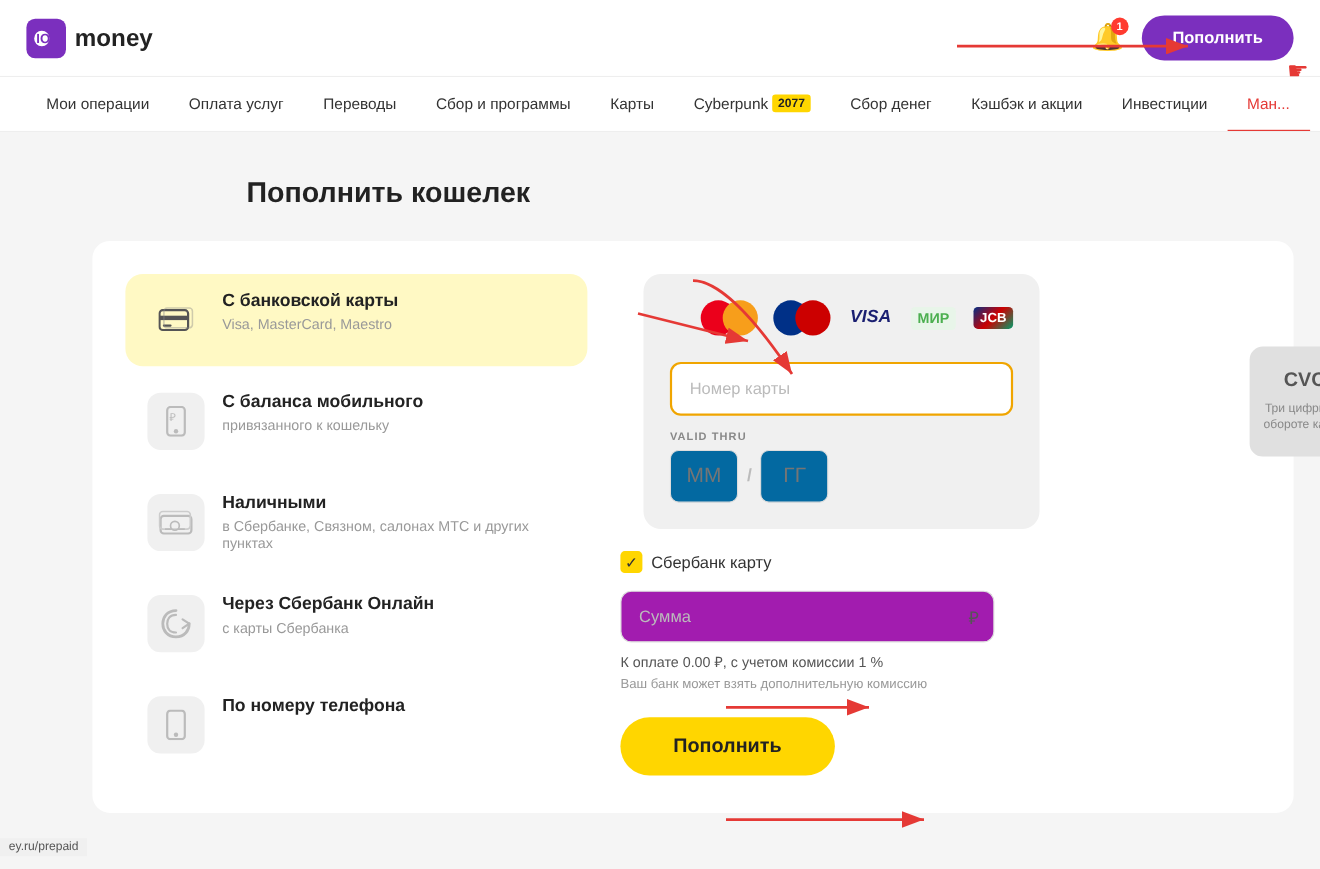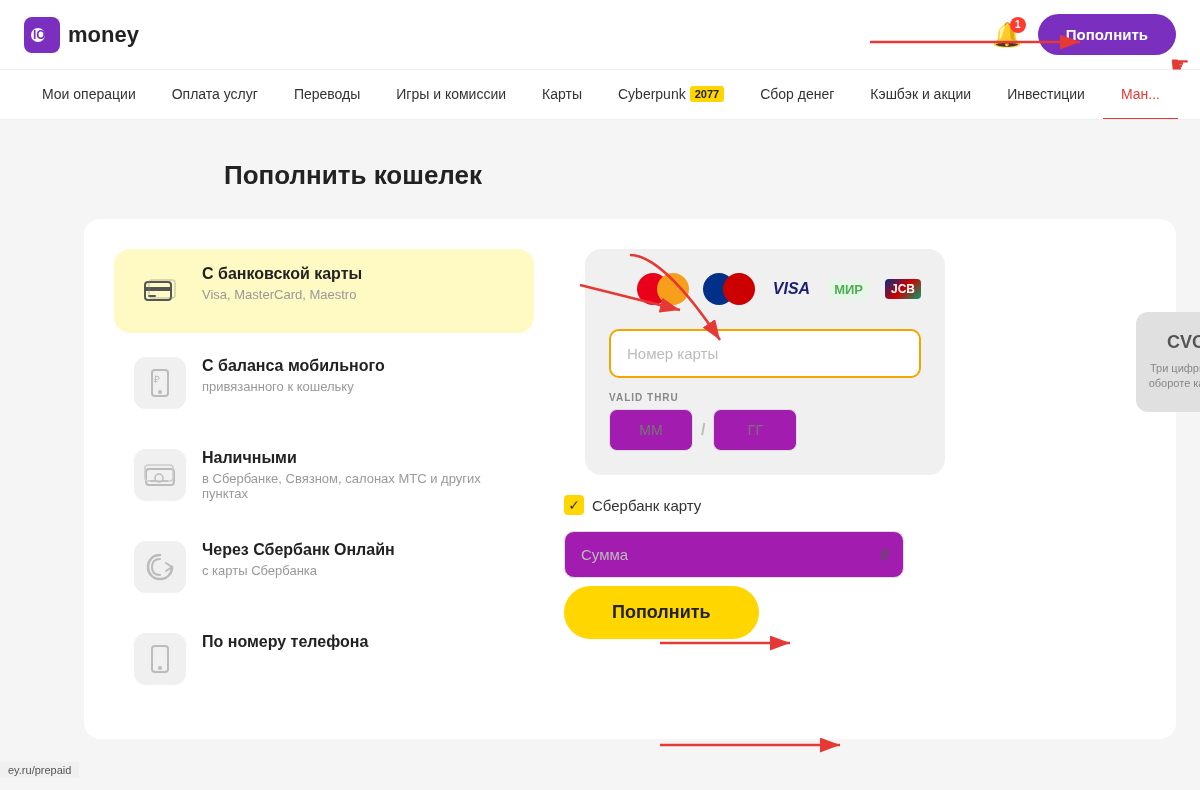--- a/index.html
+++ b/index.html
@@ -257,27 +257,27 @@
       color: #888;
       letter-spacing: 1px;
       margin-bottom: 6px;
     }
     .date-row {
       display: flex;
       align-items: center;
       gap: 8px;
     }
     .date-input {
-      width: 84px;
+      width: 62px;
       border: 1px solid #ddd;
       border-radius: 8px;
       padding: 12px 12px;
-      font-size: 14px;
+      font-size: 19px;
       text-align: center;
-      background: #a21caf;
+      background: #0369a1;
       color: #bbb;
       outline: none;
     }
     .date-sep { font-size: 16px; color: #bbb; font-weight: bold; }
 
     .cvc-block {
       position: absolute;
       right: -90px;
       top: 50%;
       transform: translateY(-50%);
@@ -428,21 +428,21 @@
   <div class="nav-item">
     <span>Мои операции</span>
   </div>
   <div class="nav-item">
     <span>Оплата услуг</span>
   </div>
   <div class="nav-item">
     <span>Переводы</span>
   </div>
   <div class="nav-item">
-    <span>Игры и комиссии</span>
+    <span>Сбор и программы</span>
   </div>
   <div class="nav-item">
     <span>Карты</span>
   </div>
   <div class="nav-item">
     <span>Cyberpunk</span>
     <span class="cyberpunk-badge">2077</span>
   </div>
   <div class="nav-item">
     <span>Сбор денег</span>
@@ -589,20 +589,22 @@
         <span class="remember-label">Сбербанк карту</span>
       </div>
 
       
       <div class="amount-wrapper">
         <input type="text" class="amount-input" style="width: 100%; padding-right: 36px;" placeholder="Сумма">
         <span class="ruble-sign">₽</span>
       </div>
 
       <div style="margin-top:8px;">
+        <div class="commission-text">К оплате 0.00 ₽, с учетом комиссии 1 %</div>
+        <div class="commission-sub">Ваш банк может взять дополнительную комиссию</div>
       </div>
 
       
       <button class="submit-btn">Пополнить</button>
 
     </div>
   </div>
 </div>
 
 <div class="statusbar">

